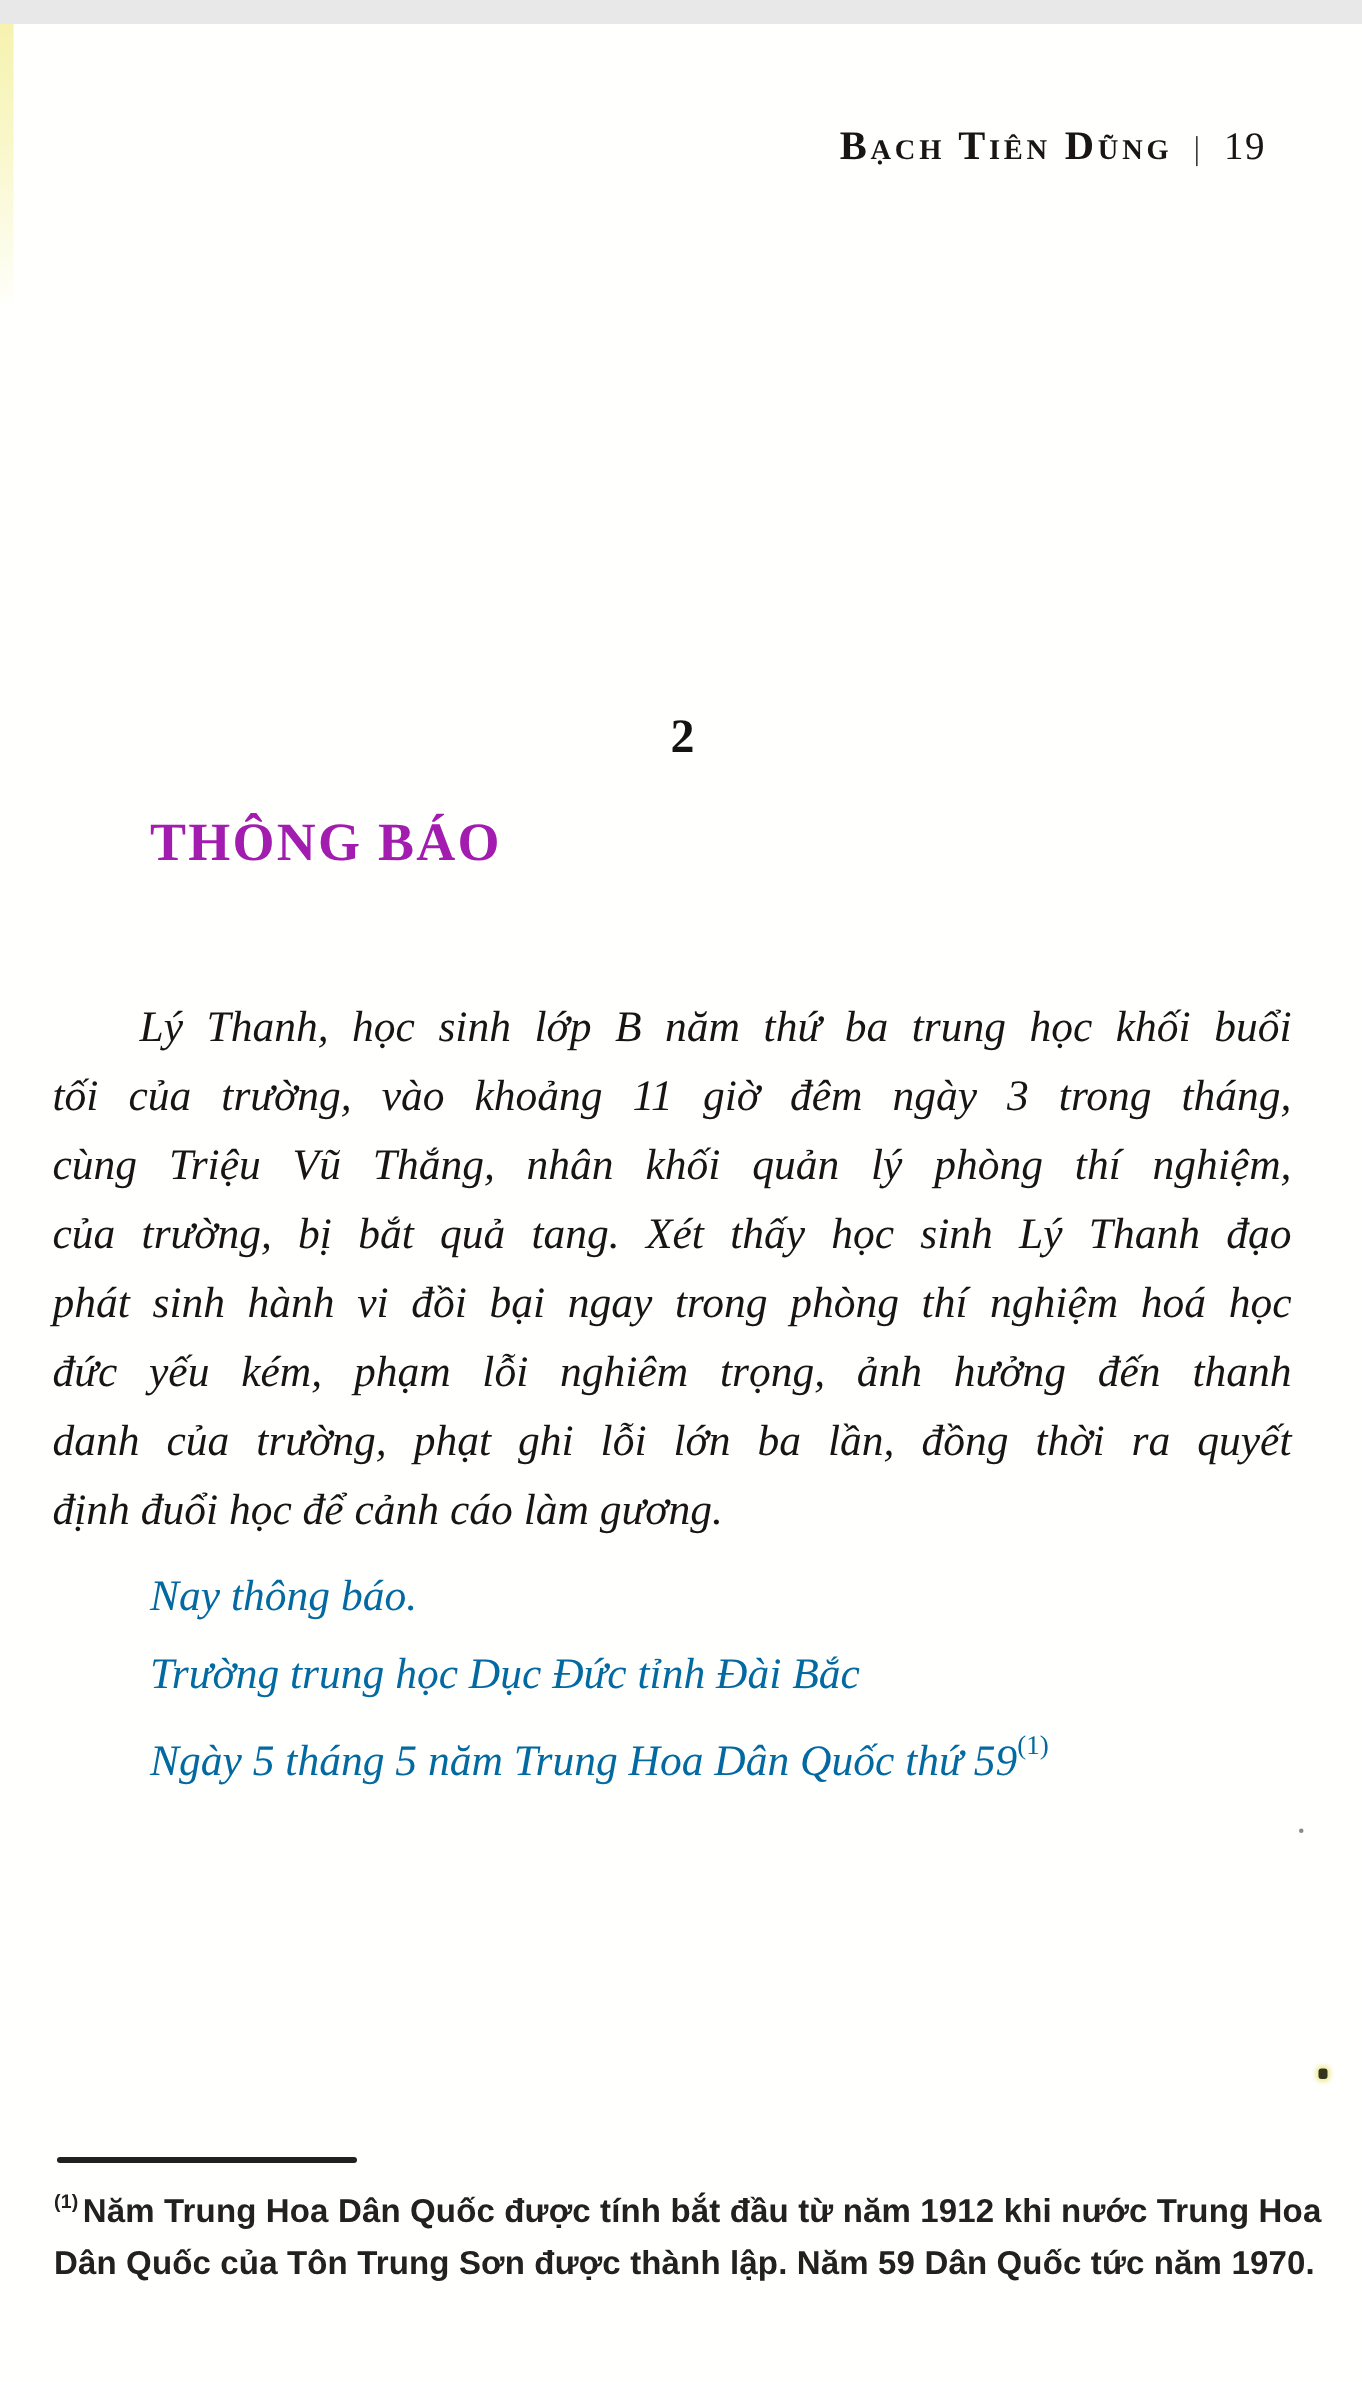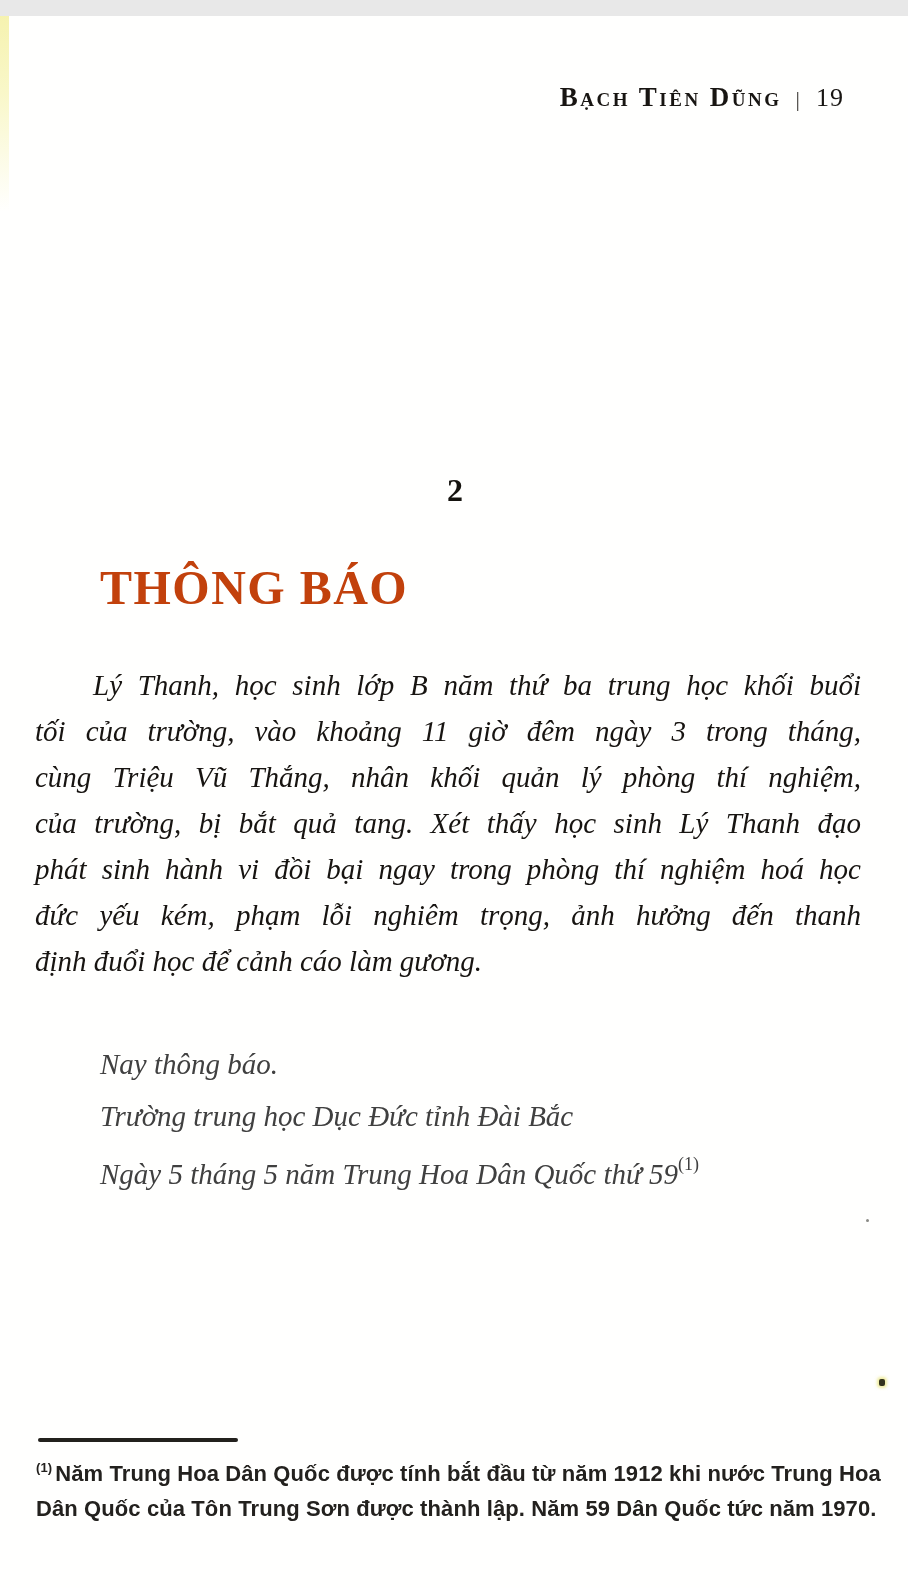--- a/index.html
+++ b/index.html
@@ -65,26 +65,26 @@
     position: absolute;
     top: 456px; left: 42px;
     width: 826px;
     text-align: center;
     font-weight: 700;
     font-size: 32px;
     color: #15130f;
   }
   .section-title {
     position: absolute;
-    top: 544px; left: 100px;
+    top: 524px; left: 100px;
     margin: 0;
-    font-size: 48px;
+    font-size: 36px;
     font-weight: 600;
     letter-spacing: 1.5px;
-    color: #c2410c;
+    color: #a21caf;
   }
 
   .body-text {
     position: absolute;
     top: 646px; left: 35px;
     width: 826px;
     font-style: italic;
     font-size: 29px;
     line-height: 46px;
     color: #171411;
@@ -98,21 +98,21 @@
   .body-text .line.first { text-indent: 58px; }
   .body-text .line.last  { text-align-last: left; white-space: normal; }
 
   .closing-lines {
     position: absolute;
     top: 1022px; left: 42px;
     width: 826px;
     font-style: italic;
     font-size: 29px;
     line-height: 52px;
-    color: #404040;
+    color: #0369a1;
   }
   .closing-lines .cline { padding-left: 58px; }
   .closing-lines .cline.date { margin-top: 6px; }
   .closing-lines sup {
     font-size: 18px;
     font-style: normal;
     vertical-align: 14px;
     line-height: 0;
   }
 
@@ -158,20 +158,21 @@
 
   <h1 class="section-title">THÔNG BÁO</h1>
 
   <div class="body-text">
     <div class="line first">Lý Thanh, học sinh lớp B năm thứ ba trung học khối buổi</div>
     <div class="line">tối của trường, vào khoảng 11 giờ đêm ngày 3 trong tháng,</div>
     <div class="line">cùng Triệu Vũ Thắng, nhân khối quản lý phòng thí nghiệm,</div>
     <div class="line">của trường, bị bắt quả tang. Xét thấy học sinh Lý Thanh đạo</div>
     <div class="line">phát sinh hành vi đồi bại ngay trong phòng thí nghiệm hoá học</div>
     <div class="line">đức yếu kém, phạm lỗi nghiêm trọng, ảnh hưởng đến thanh</div>
+    <div class="line">danh của trường, phạt ghi lỗi lớn ba lần, đồng thời ra quyết</div>
     <div class="line last">định đuổi học để cảnh cáo làm gương.</div>
   </div>
 
   <div class="closing-lines">
     <div class="cline">Nay thông báo.</div>
     <div class="cline">Trường trung học Dục Đức tỉnh Đài Bắc</div>
     <div class="cline date"><span>Ngày 5 tháng 5 năm Trung Hoa Dân Quốc thứ 59</span><sup>(1)</sup></div>
   </div>
 
   <div class="footnote-section">

